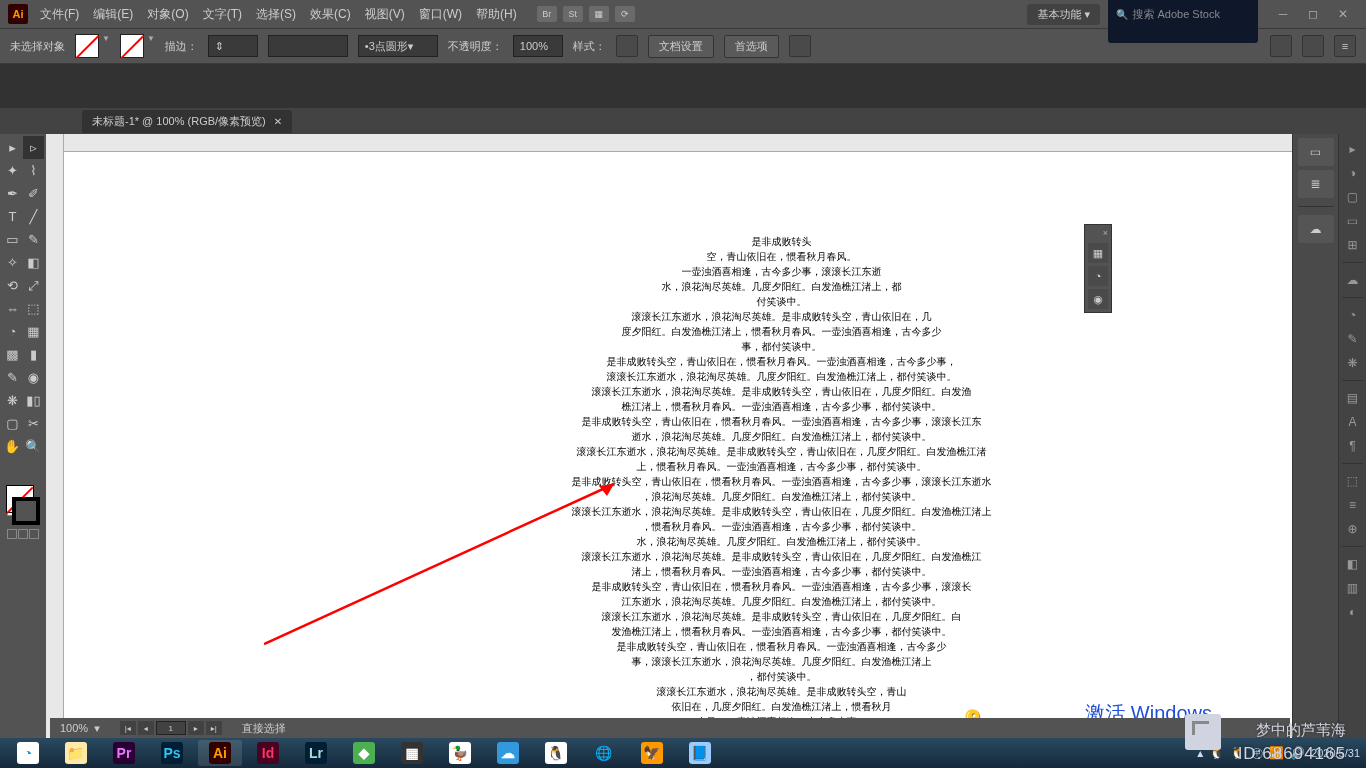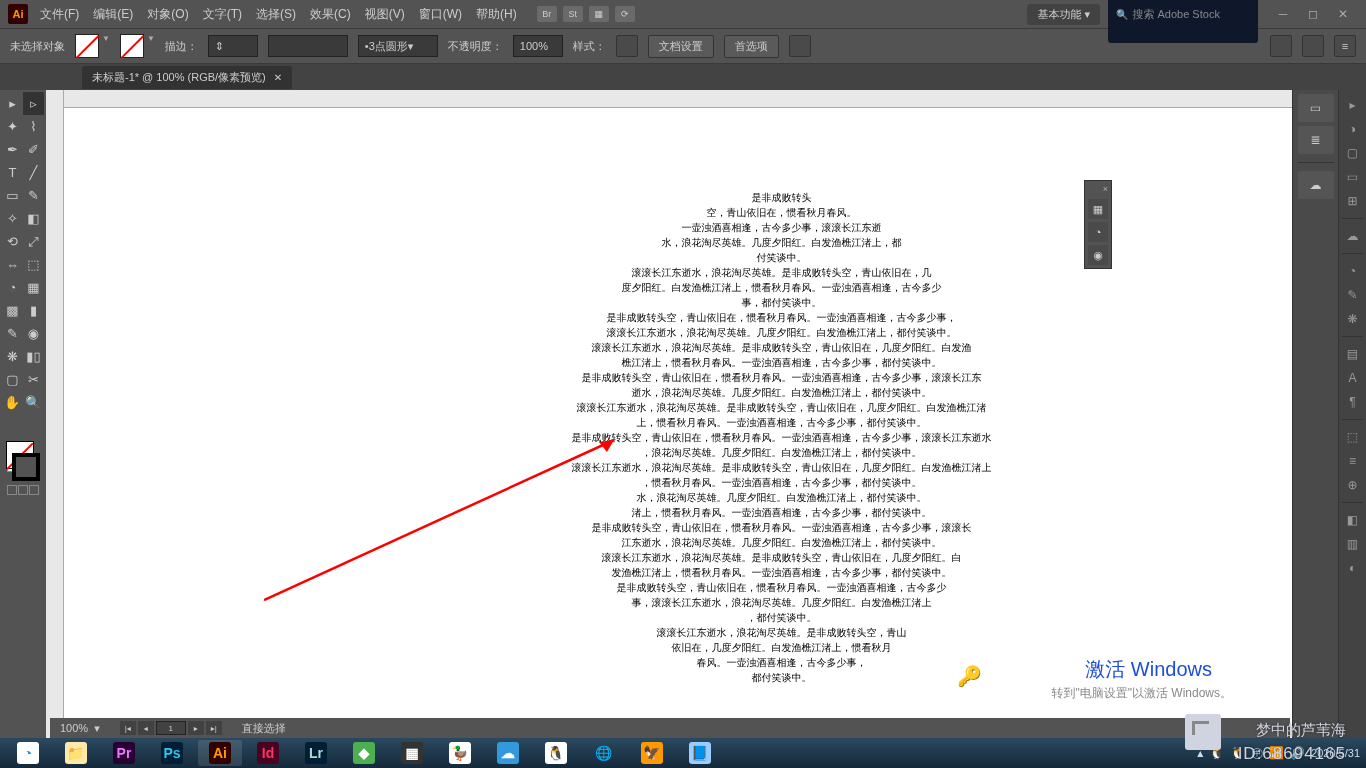--- a/index.html
+++ b/index.html
@@ -22,21 +22,21 @@
 .opt-lbl { color:#ccc; }
 .swatch-pair { display:flex; gap:3px; }
 .swatch { width:24px; height:24px; background:#fff; position:relative; border:1px solid #222;}
 .swatch.none::after{content:""; position:absolute; width:140%; height:2px; background:red; top:50%; left:-20%; transform:rotate(-45deg);}
 .opt-field { background:#3a3a3a; border:1px solid #222; height:22px; padding:0 6px; display:flex; align-items:center; color:#ccc; min-width:50px;}
 .opt-wide{min-width:80px;}
 .opt-btn { background:#5a5a5a; border:1px solid #333; padding:3px 10px; border-radius:2px; }
 .opt-icon{width:22px;height:22px;background:#4a4a4a;border:1px solid #333;border-radius:2px;}
 
 
-.tabbar { height:26px; background:#434343; display:flex; align-items:center; padding-left:82px;}
+.tabbar { height:26px; background:#434343; display:flex; align-items:center; padding-left:82px;margin-top:44px;}
 .tab { background:#323232; color:#ccc; font-size:11px; padding:4px 10px; border-radius:3px 3px 0 0; display:flex; align-items:center;}
 .tab .close{margin-left:8px; font-size:10px;}
 
 
 .main { display:flex; height:648px; }
 
 
 .tools { width:46px; background:#535353; display:grid; grid-template-columns:1fr 1fr; grid-auto-rows:23px; gap:0; padding:2px; align-content:start;}
 .tool { display:flex; align-items:center; justify-content:center; color:#ccc; font-size:13px; }
 .tools-sep{grid-column:1/3;height:8px;}
@@ -223,20 +223,21 @@
         <div style="width: 522px;">樵江渚上，惯看秋月春风。一壶浊酒喜相逢，古今多少事，都付笑谈中。</div>
         <div style="width: 532px;">是非成败转头空，青山依旧在，惯看秋月春风。一壶浊酒喜相逢，古今多少事，滚滚长江东</div>
         <div style="width: 541px;">逝水，浪花淘尽英雄。几度夕阳红。白发渔樵江渚上，都付笑谈中。</div>
         <div style="width: 547px;">滚滚长江东逝水，浪花淘尽英雄。是非成败转头空，青山依旧在，几度夕阳红。白发渔樵江渚</div>
         <div style="width: 551px;">上，惯看秋月春风。一壶浊酒喜相逢，古今多少事，都付笑谈中。</div>
         <div style="width: 554px;">是非成败转头空，青山依旧在，惯看秋月春风。一壶浊酒喜相逢，古今多少事，滚滚长江东逝水</div>
         <div style="width: 555px;">，浪花淘尽英雄。几度夕阳红。白发渔樵江渚上，都付笑谈中。</div>
         <div style="width: 554px;">滚滚长江东逝水，浪花淘尽英雄。是非成败转头空，青山依旧在，几度夕阳红。白发渔樵江渚上</div>
         <div style="width: 551px;">，惯看秋月春风。一壶浊酒喜相逢，古今多少事，都付笑谈中。</div>
         <div style="width: 541px;">水，浪花淘尽英雄。几度夕阳红。白发渔樵江渚上，都付笑谈中。</div>
+        <div style="width: 532px;">滚滚长江东逝水，浪花淘尽英雄。是非成败转头空，青山依旧在，几度夕阳红。白发渔樵江</div>
         <div style="width: 522px;">渚上，惯看秋月春风。一壶浊酒喜相逢，古今多少事，都付笑谈中。</div>
         <div style="width: 510px;">是非成败转头空，青山依旧在，惯看秋月春风。一壶浊酒喜相逢，古今多少事，滚滚长</div>
         <div style="width: 495px;">江东逝水，浪花淘尽英雄。几度夕阳红。白发渔樵江渚上，都付笑谈中。</div>
         <div style="width: 478px;">滚滚长江东逝水，浪花淘尽英雄。是非成败转头空，青山依旧在，几度夕阳红。白</div>
         <div style="width: 458px;">发渔樵江渚上，惯看秋月春风。一壶浊酒喜相逢，古今多少事，都付笑谈中。</div>
         <div style="width: 435px;">是非成败转头空，青山依旧在，惯看秋月春风。一壶浊酒喜相逢，古今多少</div>
         <div style="width: 408px;">事，滚滚长江东逝水，浪花淘尽英雄。几度夕阳红。白发渔樵江渚上</div>
         <div style="width: 377px;">，都付笑谈中。</div>
         <div style="width: 340px;">滚滚长江东逝水，浪花淘尽英雄。是非成败转头空，青山</div>
         <div style="width: 296px;">依旧在，几度夕阳红。白发渔樵江渚上，惯看秋月</div>

